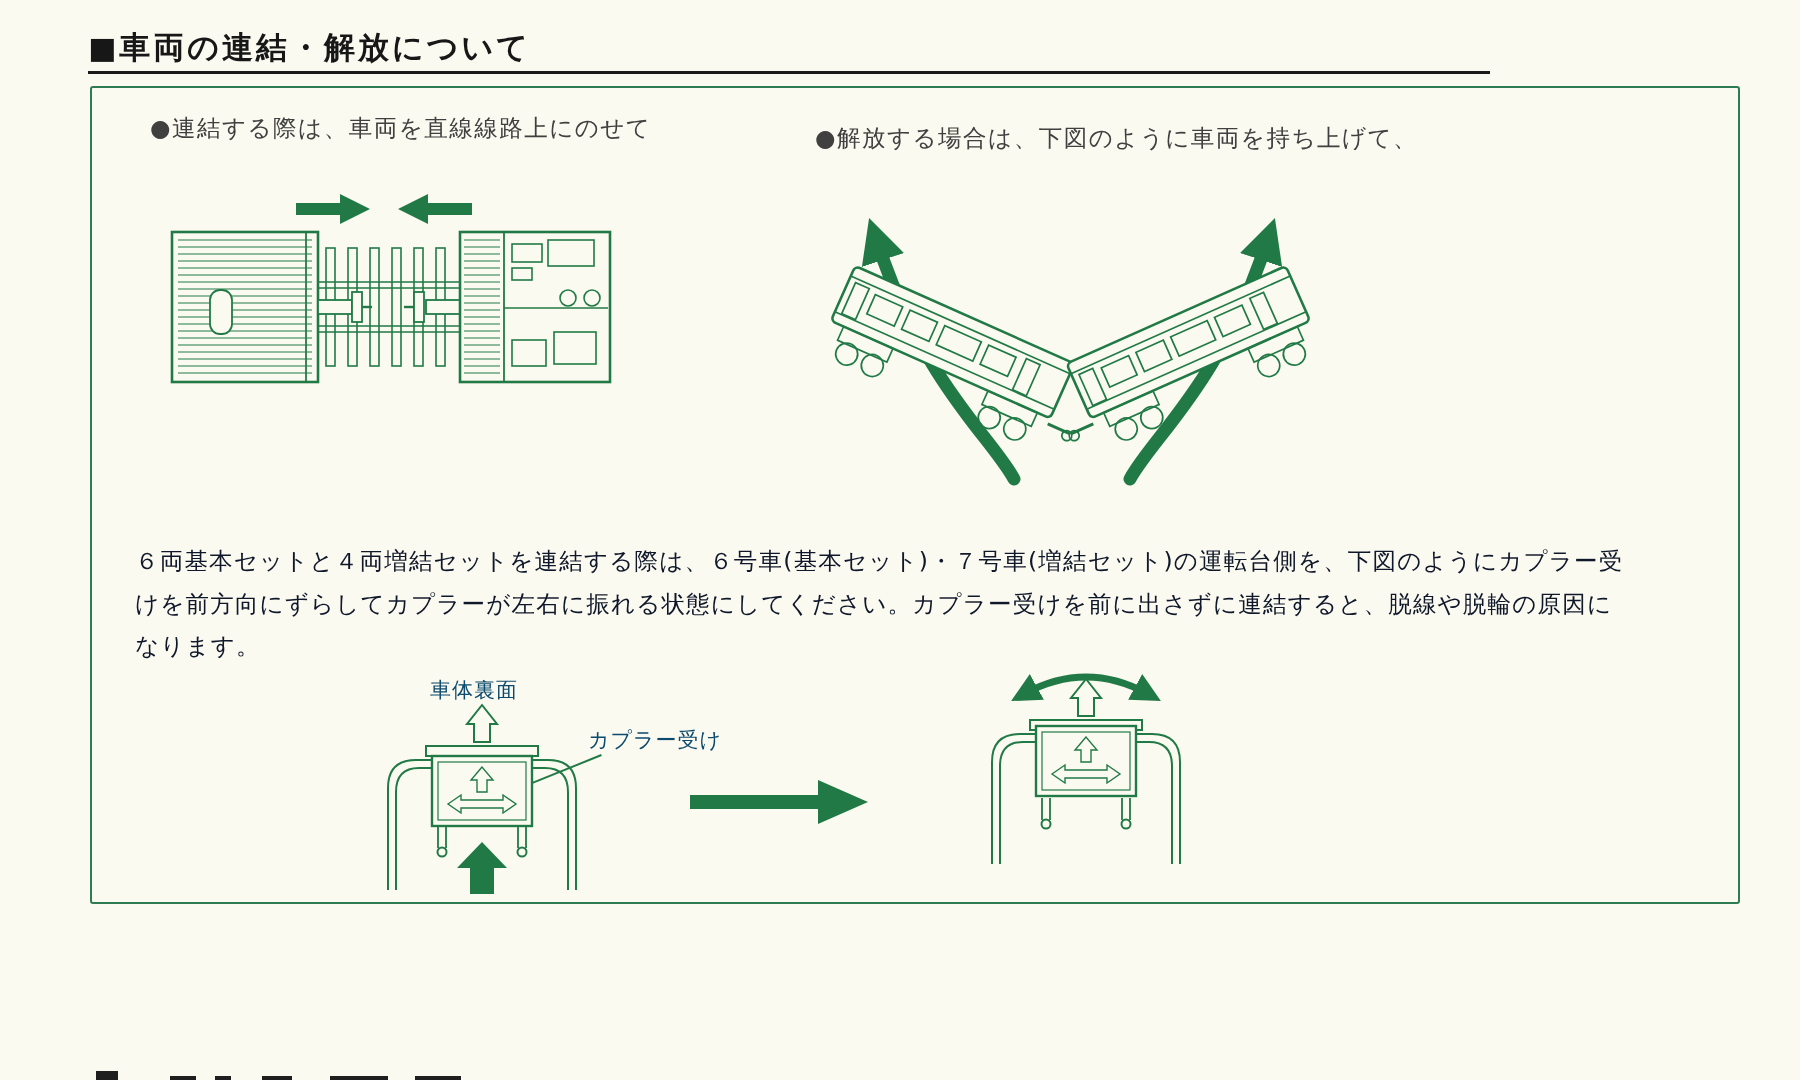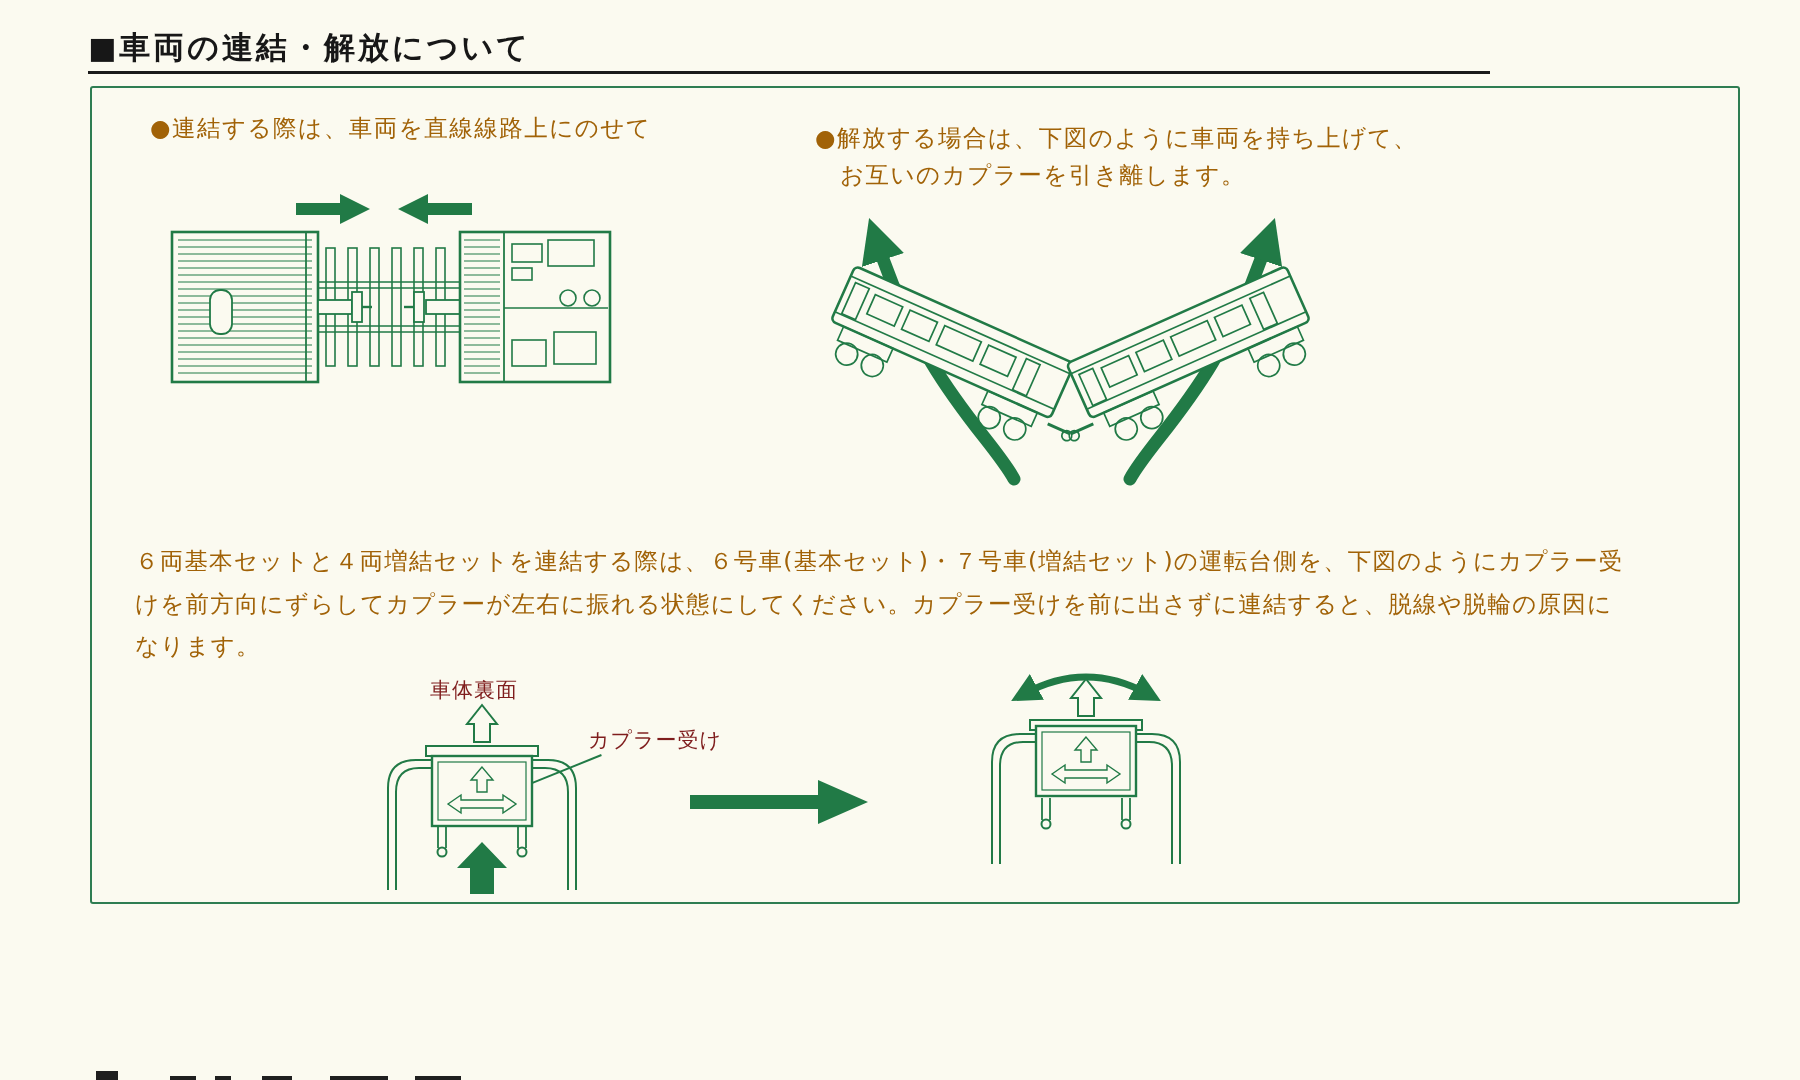--- a/index.html
+++ b/index.html
@@ -14,24 +14,24 @@
   .title-wrap { position:absolute; left:88px; top:27px; display:flex; align-items:center; gap:3px; color:#171717; }
   .title-marker { font-size:30px; line-height:1; }
   .title-text { font-size:31px; font-weight:bold; letter-spacing:3px; }
   .title-rule { position:absolute; left:88px; top:71px; width:1402px; height:2.5px; background:#1a1a1a; }
 
   
   .panel { position:absolute; left:90px; top:86px; width:1650px; height:818px;
            border:2.5px solid #2e7d52; border-radius:3px; }
 
   
-  .jp { position:absolute; color:#a16207; font-size:23.5px; letter-spacing:1.5px; line-height:37px; white-space:nowrap; }
+  .jp { position:absolute; color:#404040; font-size:23.5px; letter-spacing:1.5px; line-height:37px; white-space:nowrap; }
   .jp .indent { padding-left:25px; display:block; }
-  .para { position:absolute; color:#a16207; font-size:23.5px; letter-spacing:1.2px; line-height:42.5px; width:1500px; white-space:normal; }
-  .label { position:absolute; color:#7f1d1d; font-size:21px; letter-spacing:1px; white-space:nowrap; }
+  .para { position:absolute; color:#0f172a; font-size:23.5px; letter-spacing:1.2px; line-height:42.5px; width:1500px; white-space:normal; }
+  .label { position:absolute; color:#0c4a6e; font-size:21px; letter-spacing:1px; white-space:nowrap; }
 
   .leader { position:absolute; height:2px; background:#217a46; transform-origin:left center; }
 
   svg { position:absolute; overflow:visible; }
   .ink { stroke:#217a46; fill:none; }
   .fill-ink { fill:#217a46; stroke:none; }
   .paperfill { fill:#fbfaf0; }
 
   .crop { position:absolute; background:#1f1f1f; }
 </style>
@@ -45,21 +45,20 @@
 <div class="title-rule"></div>
 
 <div class="panel"></div>
 
 <div class="jp" style="left:150px; top:110px;">
   <span>●</span><span>連結する際は、車両を直線線路上にのせて</span>
 </div>
 
 <div class="jp" style="left:815px; top:120px;">
   <span>●</span><span>解放する場合は、下図のように車両を持ち上げて、</span>
-  <span class="indent">お互いのカプラーを引き離します。</span>
 </div>
 
 <svg style="left:168px; top:190px;" width="445" height="200" viewBox="0 0 445 200">
 
   <g>
     <polygon class="fill-ink" points="128,13 172,13 172,4 202,19 172,34 172,25 128,25"></polygon>
     <polygon class="fill-ink" points="304,13 260,13 260,4 230,19 260,34 260,25 304,25"></polygon>
   </g>
 
   <g class="ink" stroke-width="1.6">

